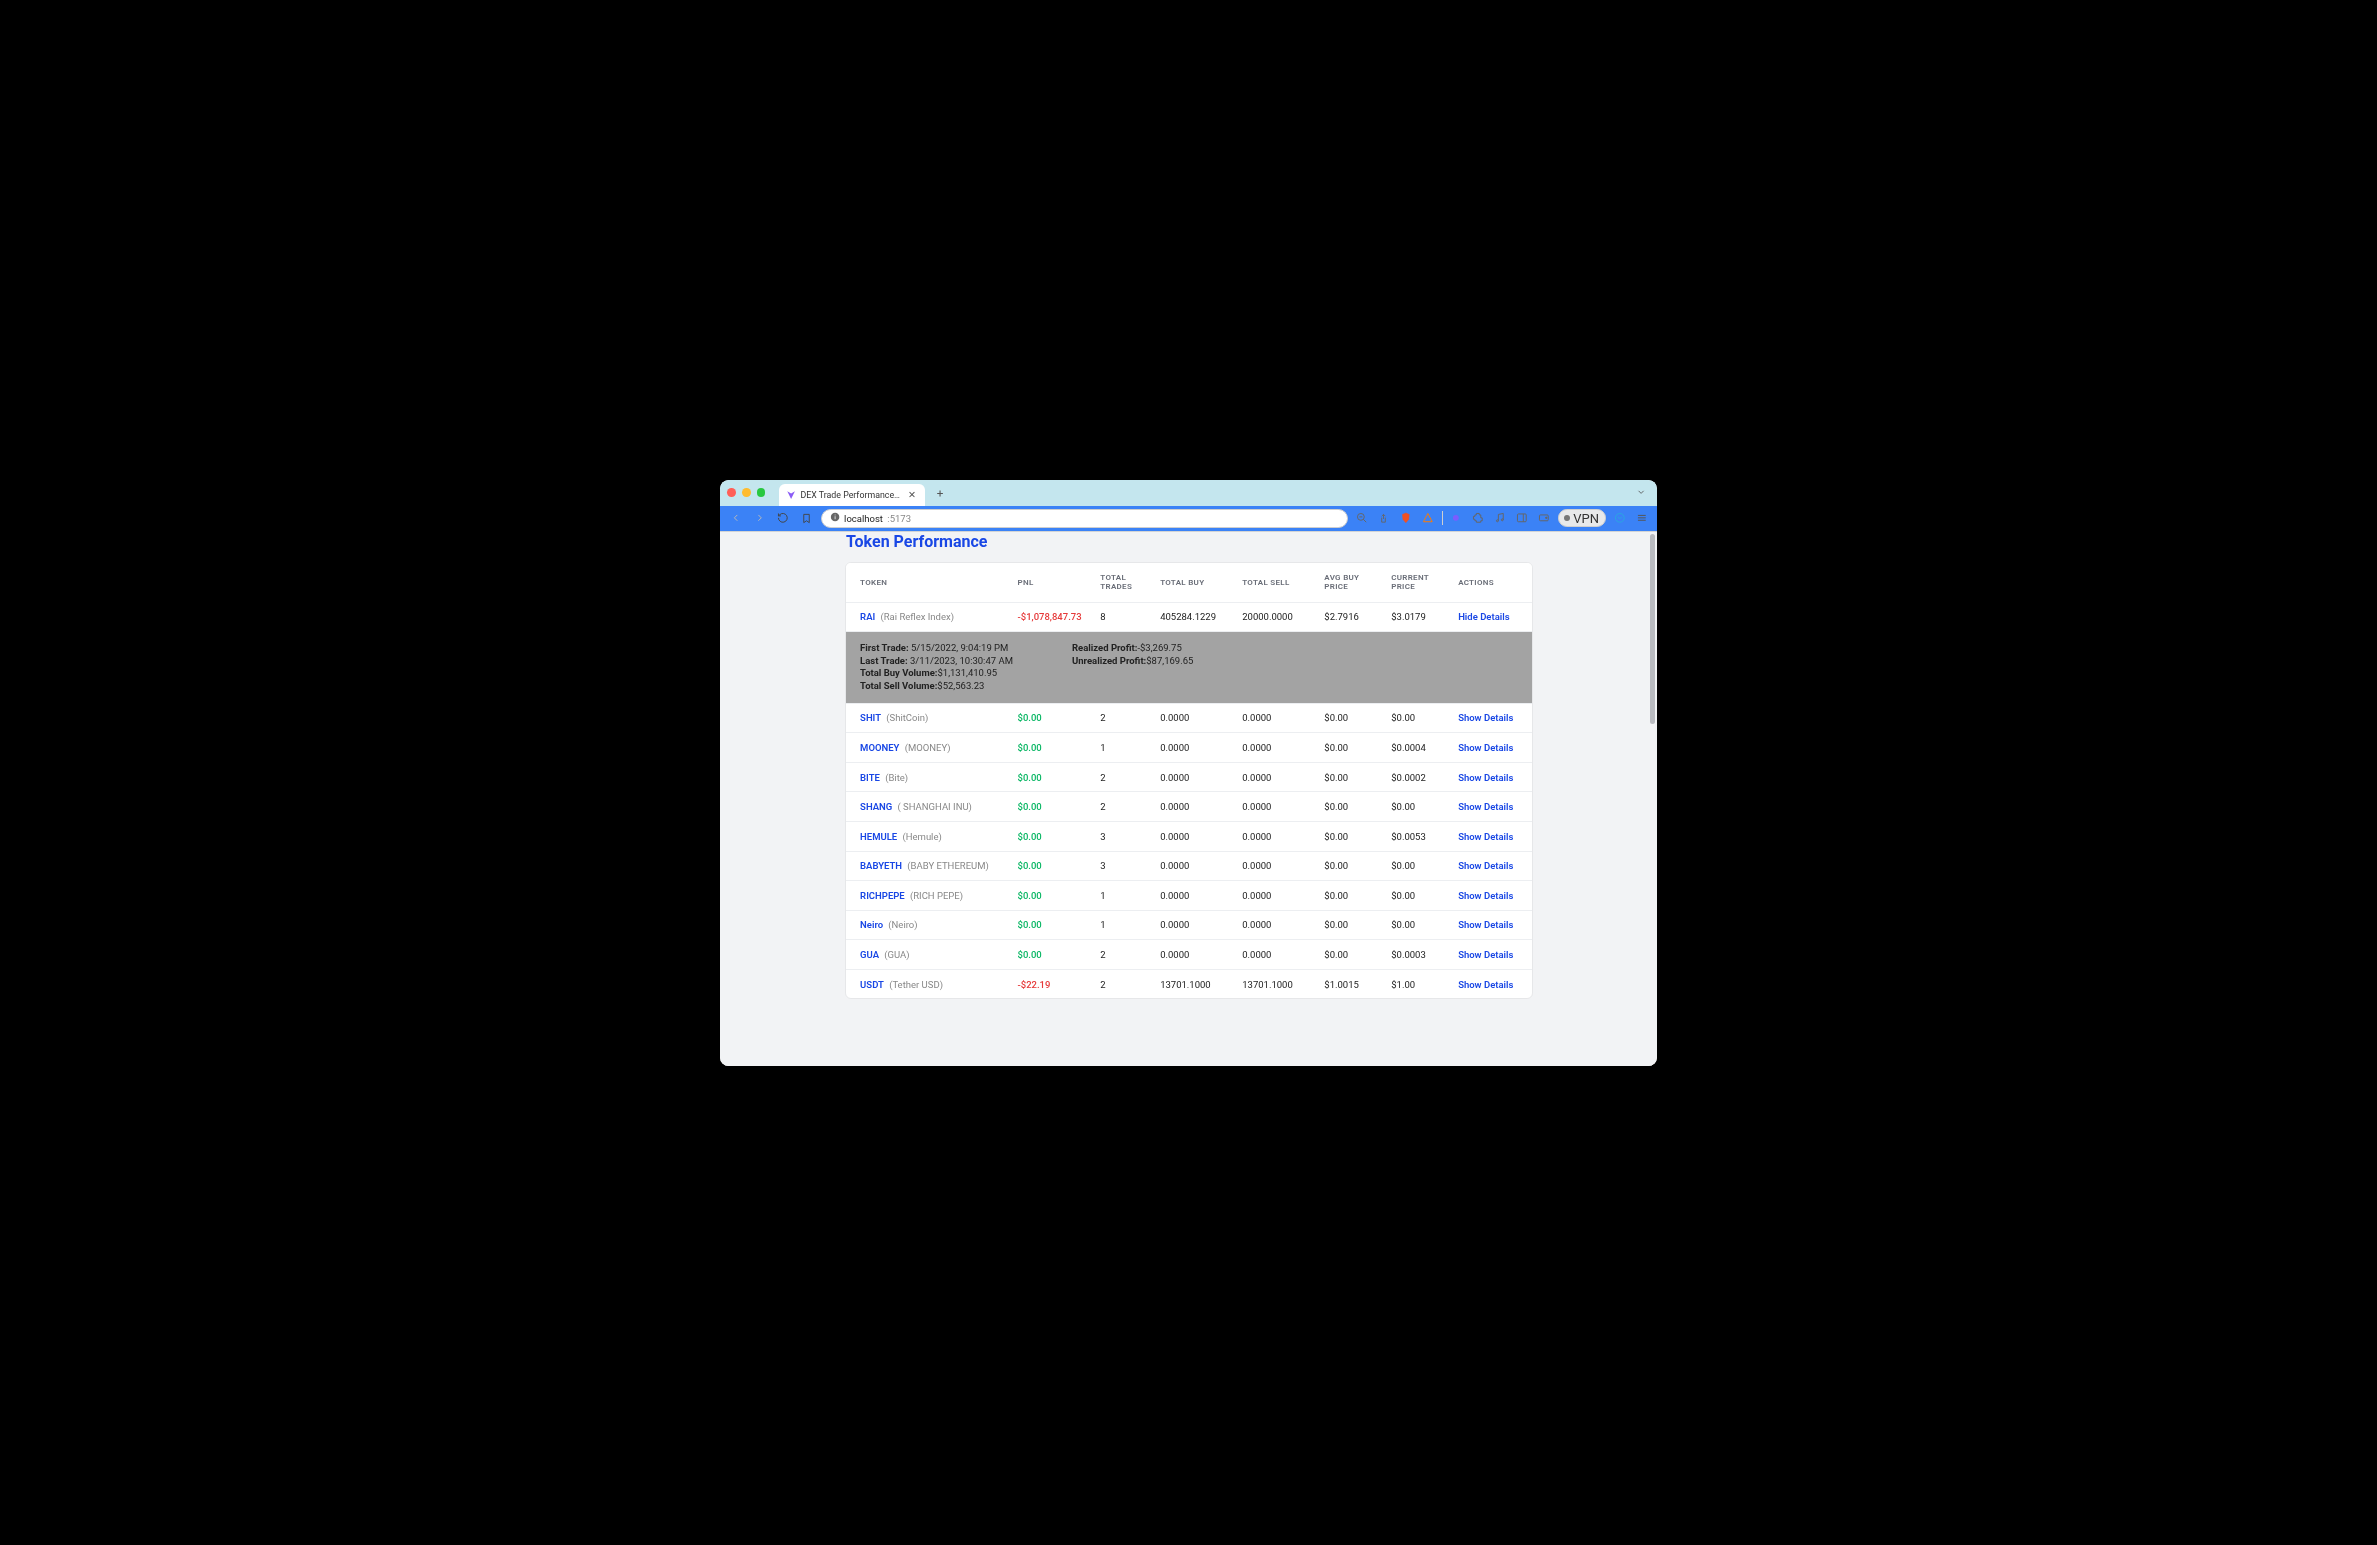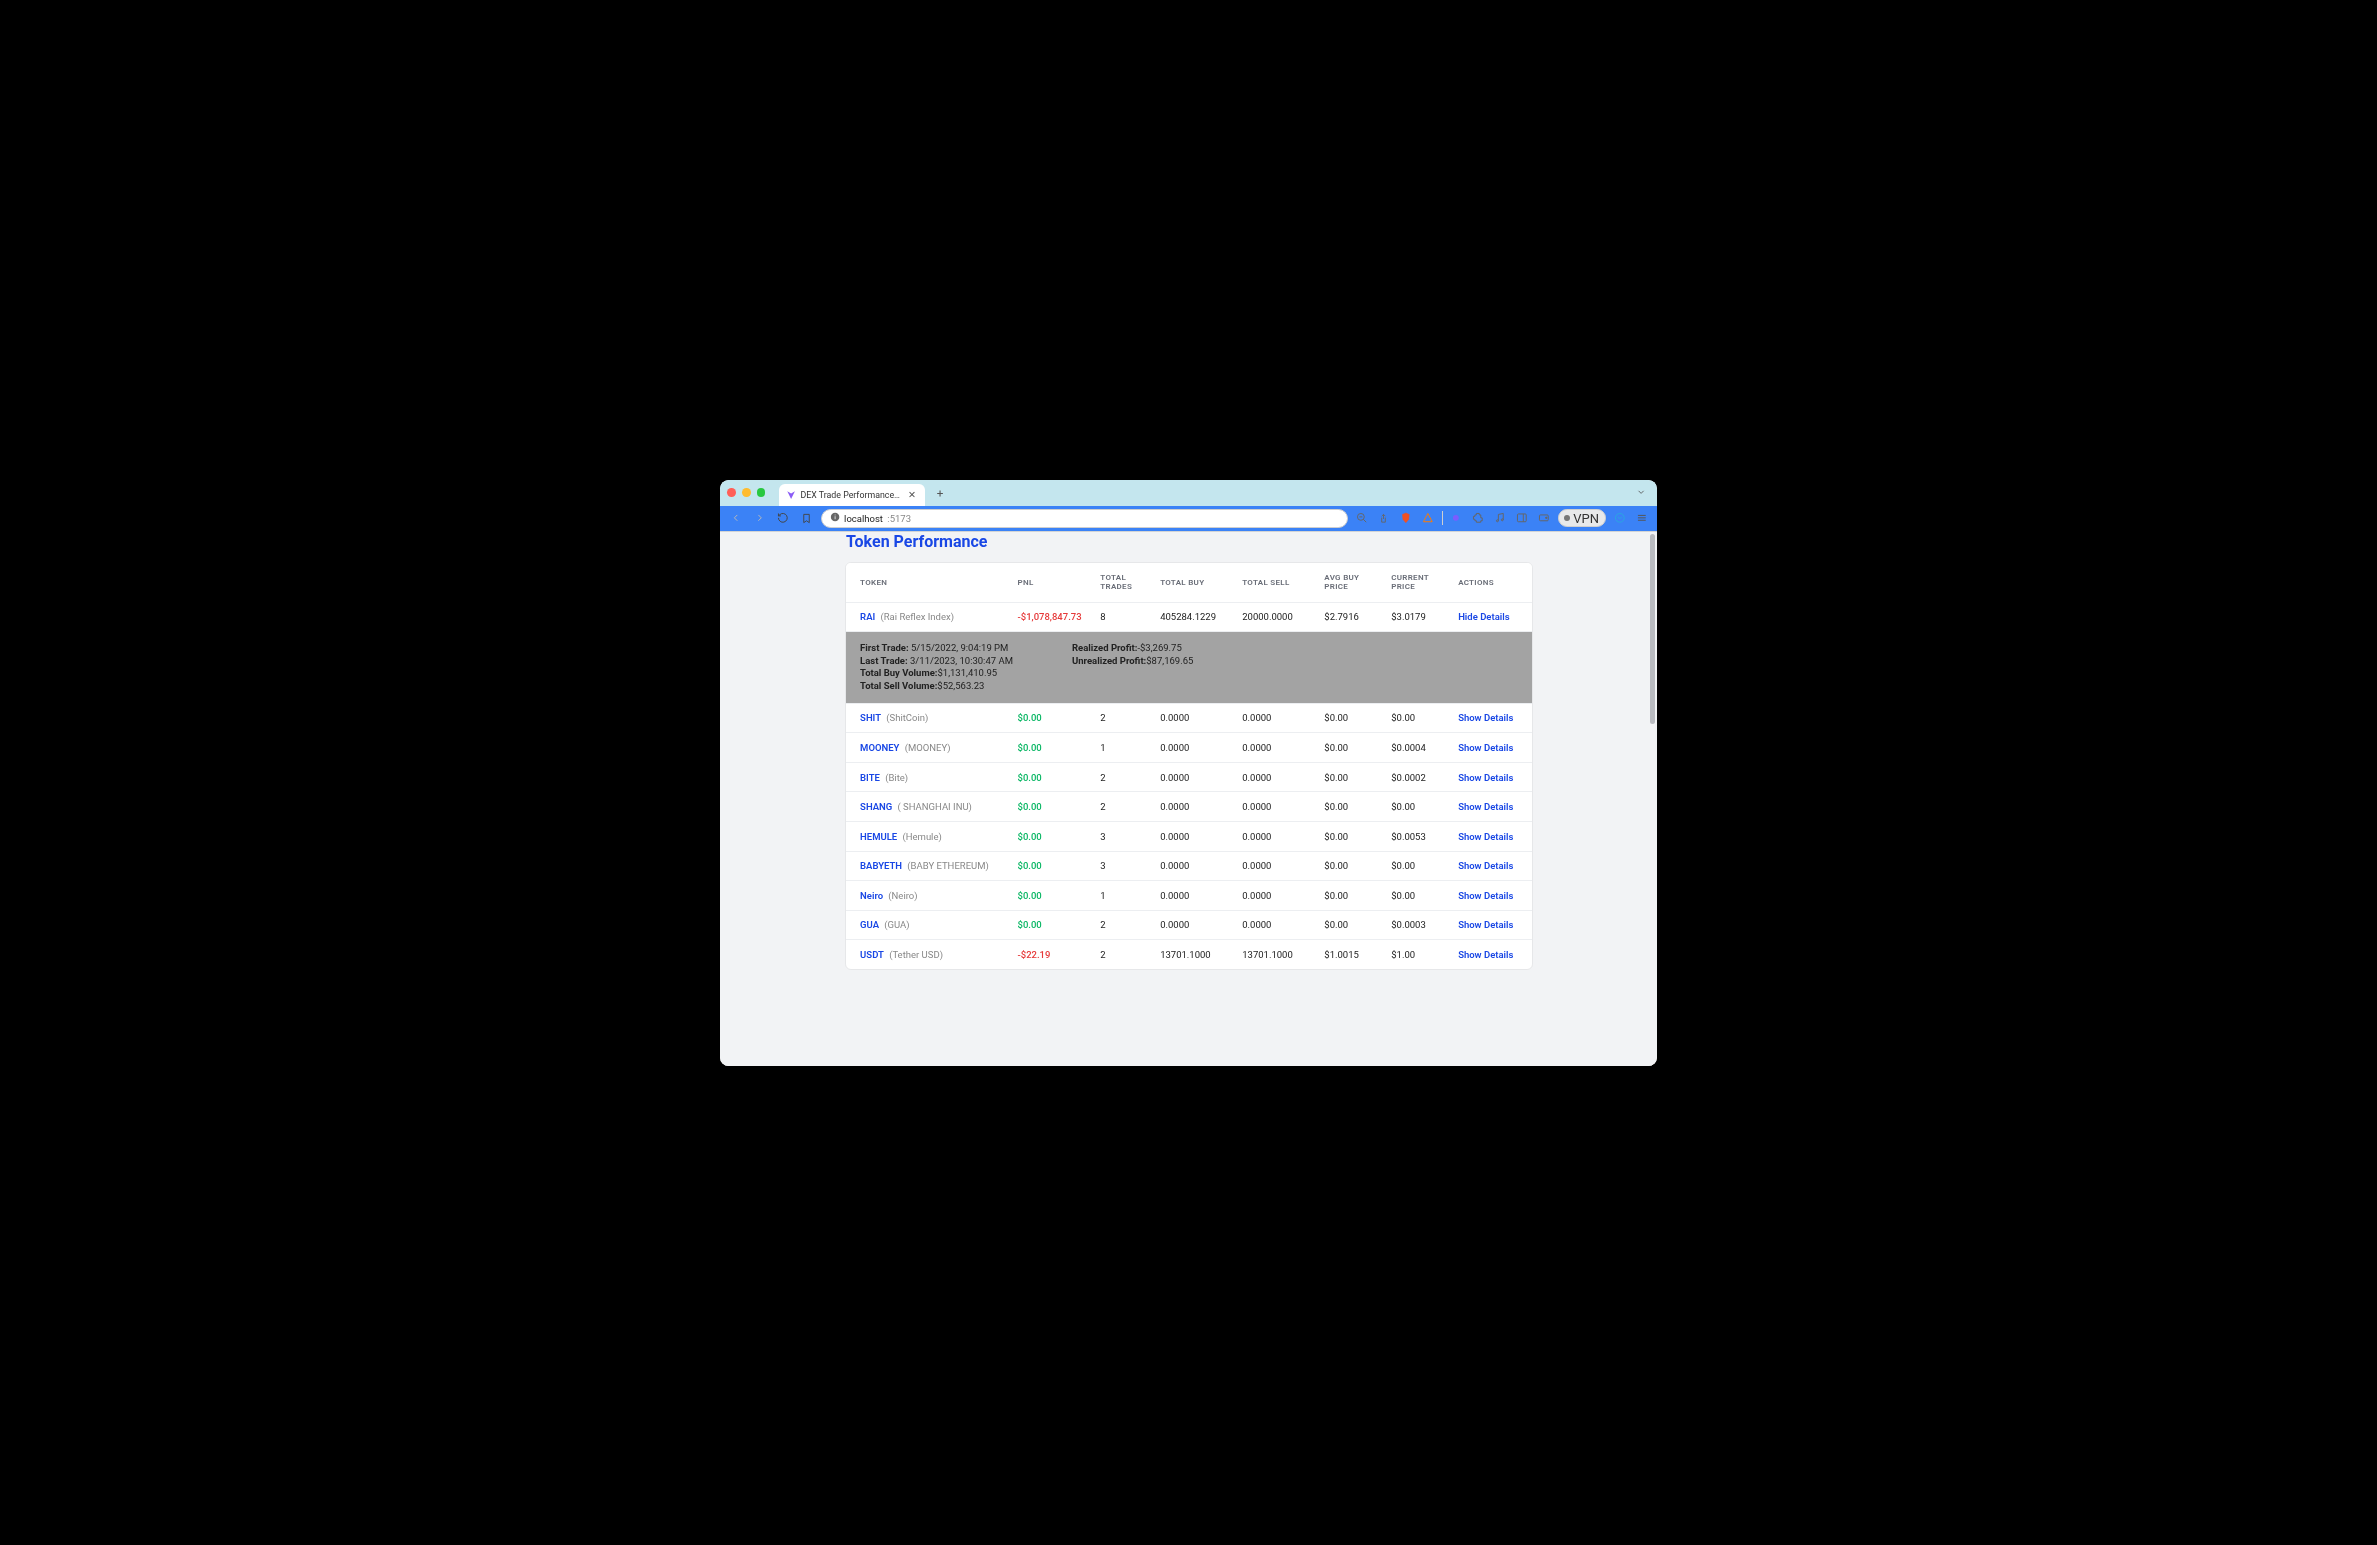--- a/index.html
+++ b/index.html
@@ -442,20 +442,30 @@
                 <td><span class="sym">BABYETH</span><span class="name"> (BABY ETHEREUM)</span></td>
                 <td class="pnl-pos">$0.00</td>
                 <td>3</td>
                 <td>0.0000</td>
                 <td>0.0000</td>
                 <td>$0.00</td>
                 <td>$0.00</td>
                 <td><span class="action-link">Show Details</span></td>
               </tr>
               <tr>
+                <td><span class="sym">RICHPEPE</span><span class="name"> (RICH PEPE)</span></td>
+                <td class="pnl-pos">$0.00</td>
+                <td>1</td>
+                <td>0.0000</td>
+                <td>0.0000</td>
+                <td>$0.00</td>
+                <td>$0.00</td>
+                <td><span class="action-link">Show Details</span></td>
+              </tr>
+              <tr>
                 <td><span class="sym">Neiro</span><span class="name"> (Neiro)</span></td>
                 <td class="pnl-pos">$0.00</td>
                 <td>1</td>
                 <td>0.0000</td>
                 <td>0.0000</td>
                 <td>$0.00</td>
                 <td>$0.00</td>
                 <td><span class="action-link">Show Details</span></td>
               </tr>
               <tr>

